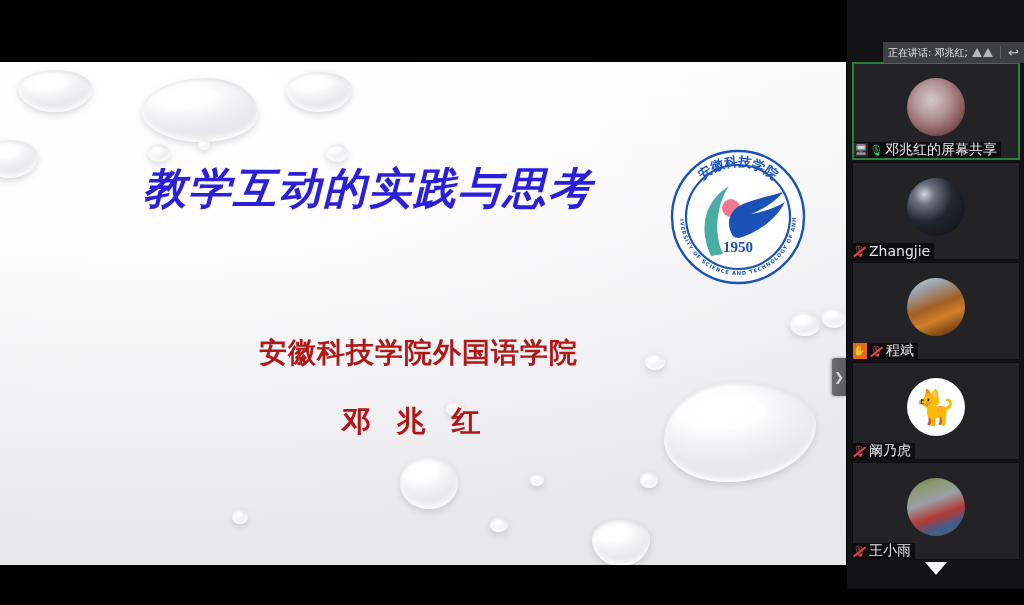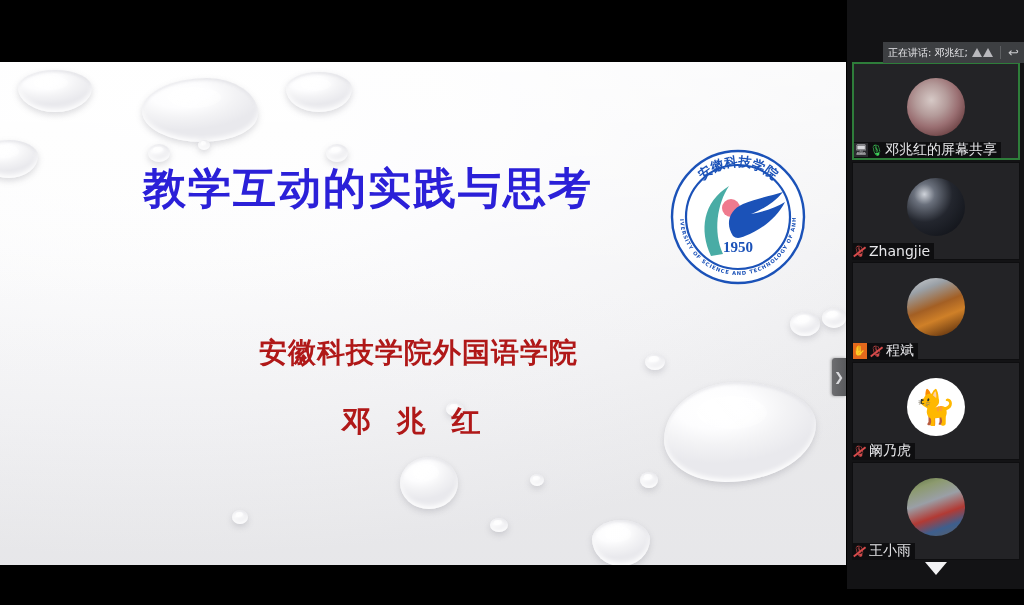--- a/index.html
+++ b/index.html
@@ -78,20 +78,21 @@
     left: 0; right: 0; top: 98px;
     text-align: center;
     font-family: "DejaVu Sans", "Liberation Sans", sans-serif;
     font-size: 43px;
     font-weight: 700;
     letter-spacing: 2px;
     color: #2b20d8;
     padding-left: 40px;
     padding-right: 150px;
     white-space: nowrap;
+    font-style: italic;
   }
 
   .slide-org {
     position: absolute;
     left: 11px; right: 0; top: 272px;
     text-align: center;
     font-family: Liberation Serif, serif;
     font-size: 28px;
     font-weight: 700;
     letter-spacing: 1px;

